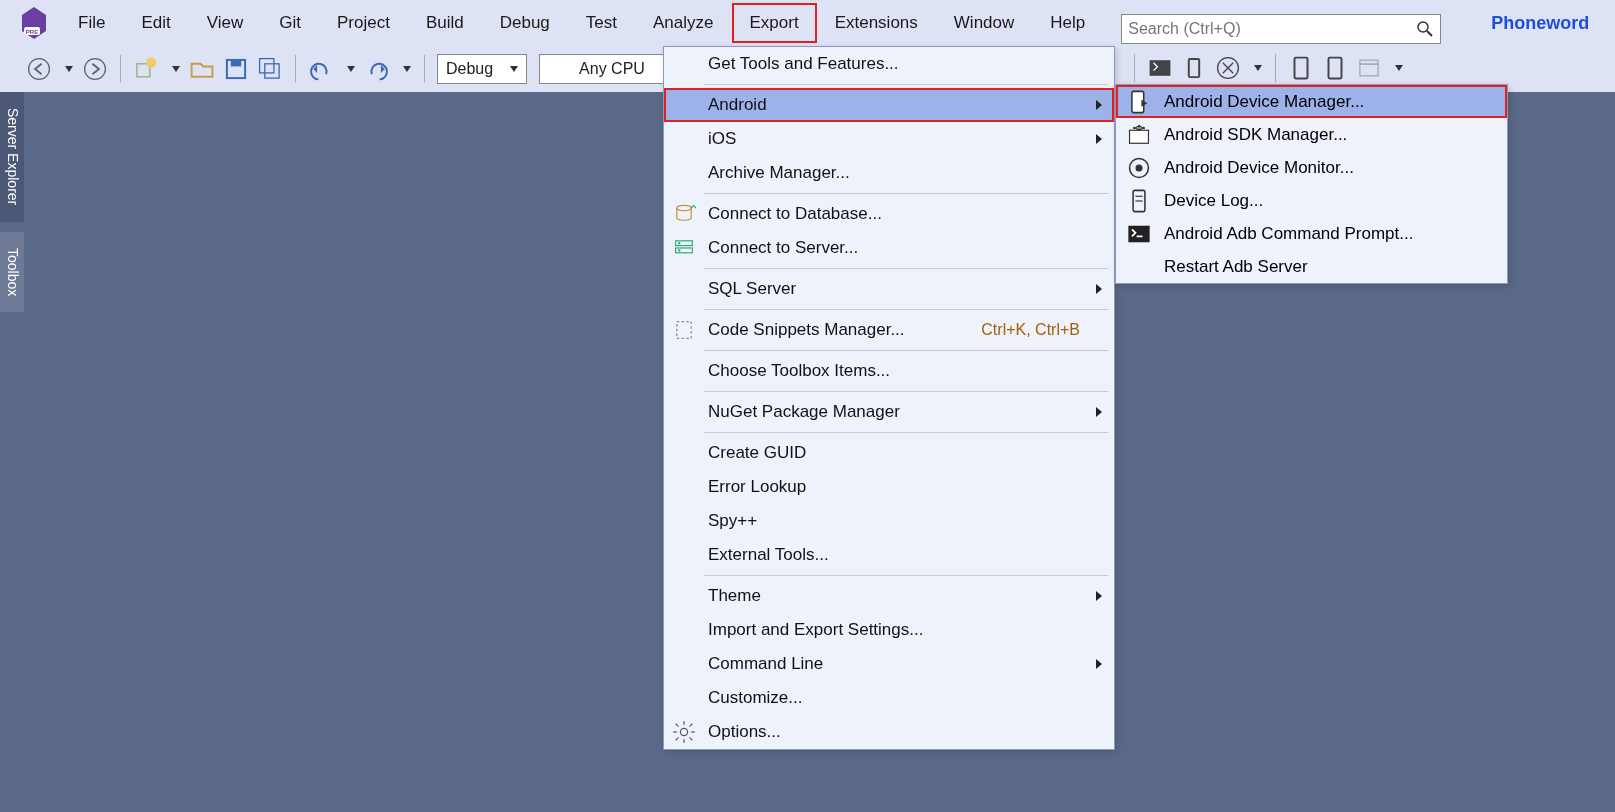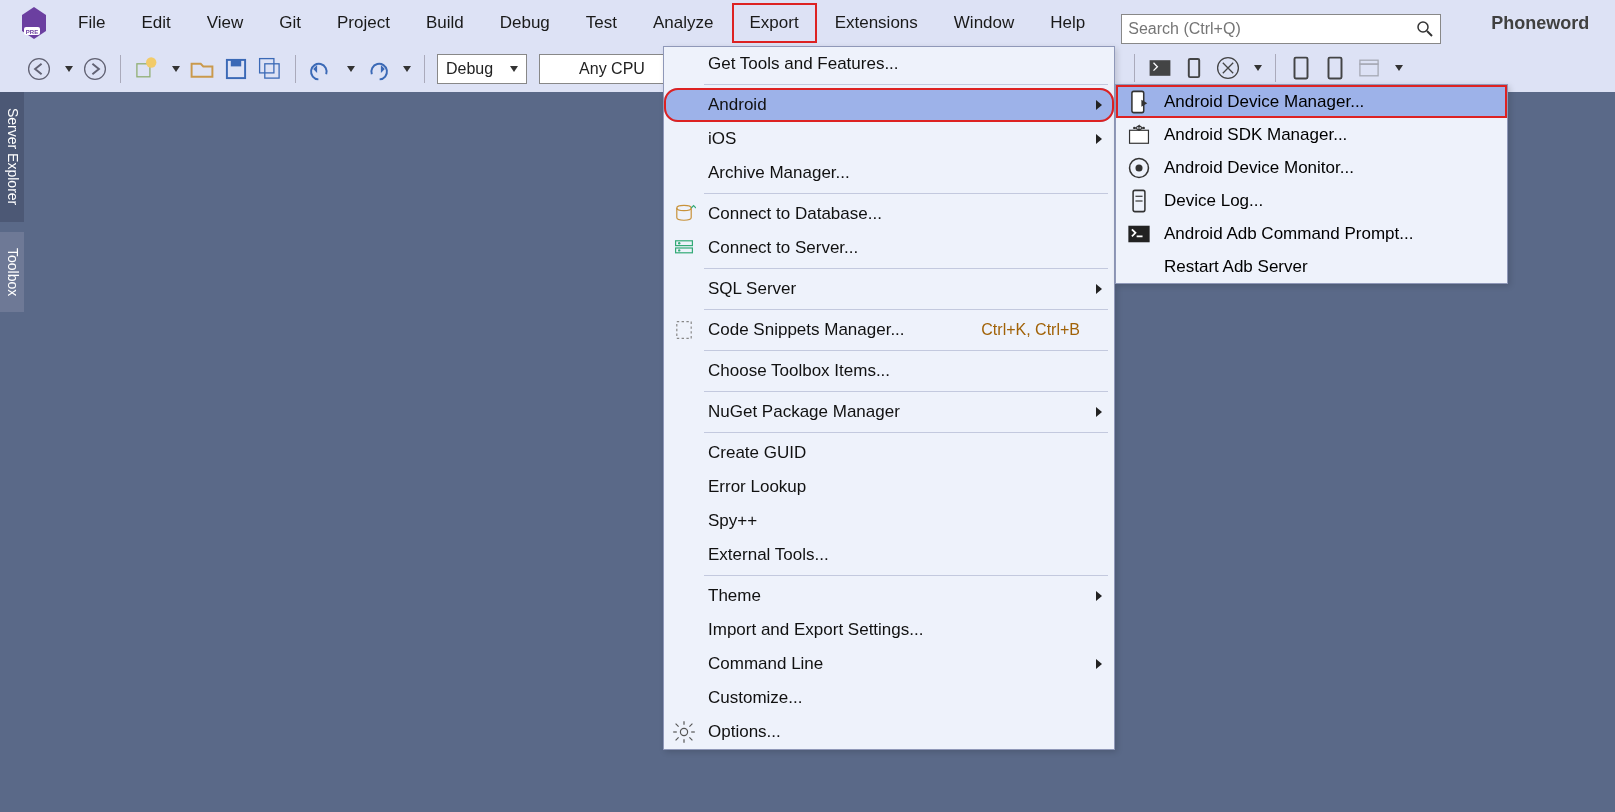--- a/index.html
+++ b/index.html
@@ -6,21 +6,21 @@
   body { width: 1615px; height: 812px; background: #5a6988; overflow: hidden; position: relative; }
 
   
   .menubar { height: 46px; background: #dde2f5; display: flex; align-items: center; padding-left: 4px; gap: 0; }
   .logo { width: 36px; height: 36px; margin: 0 8px 0 12px; position: relative; }
   .menu-item { padding: 10px 18px; font-size: 17px; color: #1a1a1a; cursor: pointer; }
   .menu-item.highlighted { outline: 2px solid #d22; outline-offset: -2px; }
   .search-box { margin-left: 18px; width: 320px; height: 30px; border: 1px solid #888; background: #fff; display: flex; align-items: center; padding: 0 6px; margin-top: 12px; }
   .search-box input { border: none; outline: none; flex: 1; font-size: 16px; color: #555; background: transparent; }
   .search-box .mag { width: 18px; height: 18px; }
-  .solution-name { margin-left: 40px; color: #404040; font-weight: 600; font-size: 18px; padding: 4px 10px; }
+  .solution-name { margin-left: 40px; color: #1d4ed8; font-weight: 600; font-size: 18px; padding: 4px 10px; }
 
   
   .toolbar { height: 46px; background: #dde2f5; display: flex; align-items: center; padding-left: 26px; gap: 8px; border-bottom: 0; }
   .tb-sep { width: 1px; height: 28px; background: #aab; margin: 0 4px; }
   .tb-btn { width: 26px; height: 26px; display:flex;align-items:center;justify-content:center;opacity:.9; }
   .combo { height: 30px; border: 1px solid #888; background: #fff; display: flex; align-items: center; padding: 0 8px; font-size: 16px; color: #222; }
   .combo.debug { width: 90px; justify-content: space-between; }
   .combo.cpu { width: 146px; margin-left: 4px; justify-content: center; }
   .tri-down { width:0;height:0;border-left:4px solid transparent;border-right:4px solid transparent;border-top:6px solid #333; display:inline-block; margin-left:4px;}
   .small-btn { width:14px;height:22px;display:flex;flex-direction:column;align-items:center;justify-content:center;}
@@ -31,21 +31,21 @@
   .side-tab.toolbox { top:232px; height:80px; }
 
   
   .menu-drop { position:absolute; top:46px; left:663px; width:452px; background:#eef2fb; border:1px solid #8f98b8; box-shadow:2px 2px 6px rgba(0,0,0,.15); }
   .md-row { height:34px; display:flex; align-items:center; padding-left:44px; font-size:17px; color:#111; position:relative;}
   .md-row .icon-slot { position:absolute; left:8px; top:5px; width:24px;height:24px; display:flex;align-items:center;justify-content:center;}
   .md-row .short { position:absolute; right:34px; color:#a16207; font-size:16px;}
   .md-row .arrow { position:absolute; right:12px; width:0;height:0;border-top:5px solid transparent;border-bottom:5px solid transparent;border-left:6px solid #222;}
   .md-sep { height:1px; background:#c3c9de; margin:3px 6px 3px 40px;}
   .md-row.sel { background:#9db2e9; }
-  .md-row.boxed { outline:2px solid #d22; outline-offset:-2px;border-radius:14px;}
+  .md-row.boxed { outline:2px solid #d22; outline-offset:-2px;}
 
   
   .submenu { position:absolute; top:84px; left:1115px; width:393px; background:#eef2fb; border:1px solid #8f98b8; box-shadow:2px 2px 6px rgba(0,0,0,.15);}
   .sub-row { height:33px; display:flex; align-items:center; padding-left:48px; font-size:17px; color:#000000; position:relative;}
   .sub-row .icon-slot { position:absolute; left:10px; top:4px; width:26px; height:26px; display:flex;align-items:center;justify-content:center;}
   .sub-row.sel { background:#9db2e9; }
   .sub-row.boxed { outline:2px solid #d22; outline-offset:-2px;}
 </style>
 </head>
 <body>

